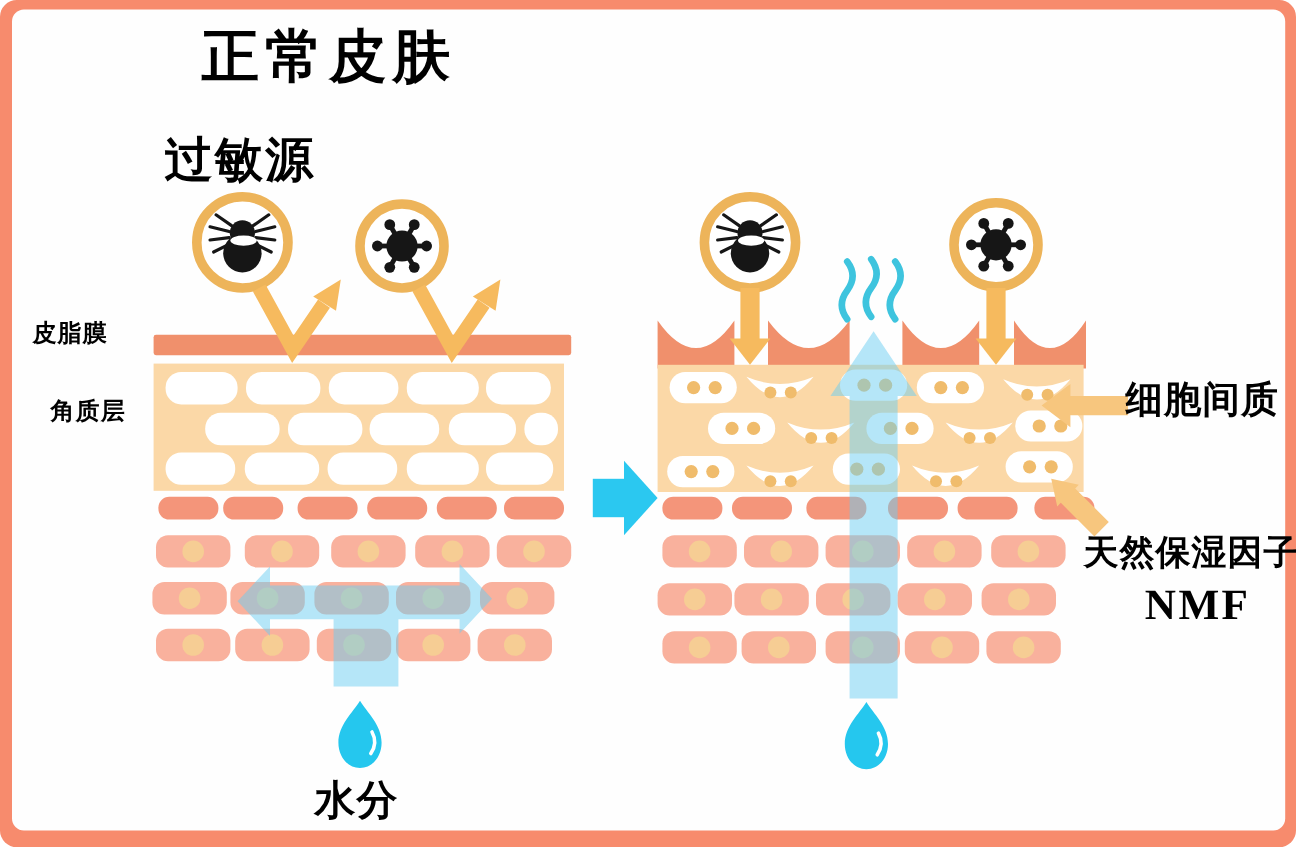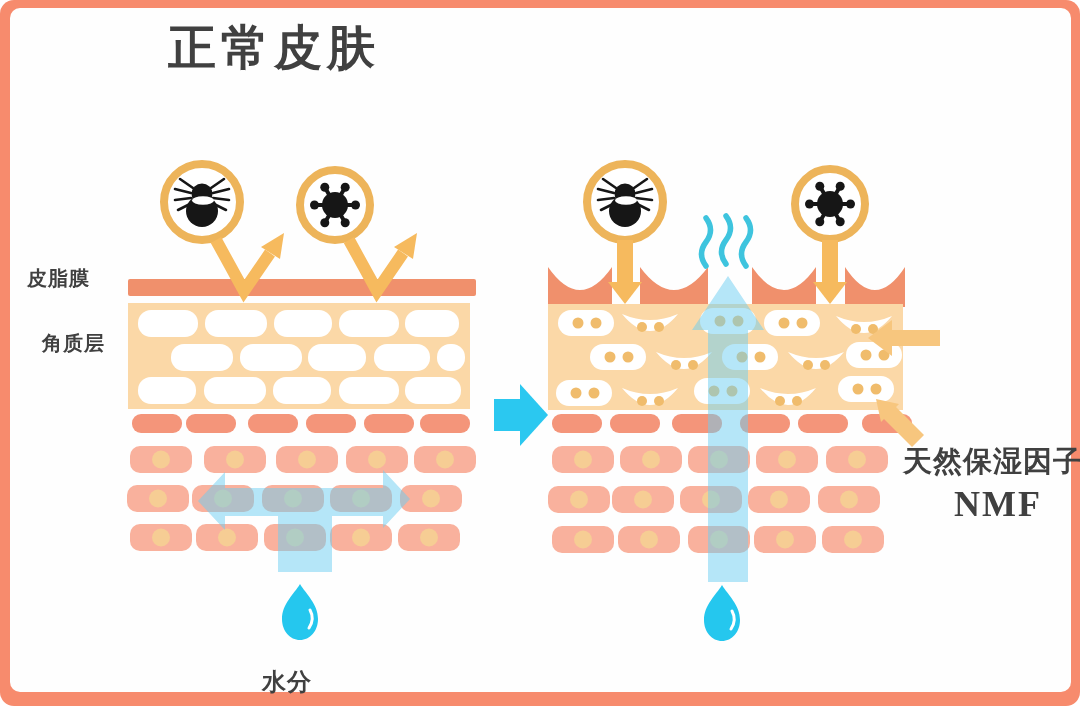--- a/index.html
+++ b/index.html
@@ -7,27 +7,27 @@
     position:relative;width:1080px;height:706px;
     background:#F78B6D;border-radius:14px;overflow:hidden;
     font-family:"Liberation Sans","DejaVu Sans",sans-serif;
   }
   .inner{
     position:absolute;left:10px;top:8px;right:9px;bottom:14px;
     background:#FEFEFE;border-radius:10px;
   }
   .art{position:absolute;left:0;top:0;width:1080px;height:706px;}
   .lbl{
-    position:absolute;color:#404040;font-weight:900;line-height:1;
+    position:absolute;color:#000000;font-weight:900;line-height:1;
     white-space:nowrap;letter-spacing:1px;
   }
   .lbl.title{font-size:48px;letter-spacing:5px;}
   .lbl.allergen{font-size:40px;letter-spacing:2px;}
   .lbl.layer{font-size:20px;}
-  .lbl.moisture{font-size:24px;margin-top:20px;}
+  .lbl.moisture{font-size:34px;}
   .lbl.matrix{font-size:31px;}
   .lbl.nmfcn{font-size:29px;}
   .lbl.nmfen{font-size:36px;font-family:"Liberation Serif","DejaVu Serif",serif;letter-spacing:2px;}
 </style>
 </head>
 <body>
 
 <div class="stage">
   <div class="inner"></div>
 
@@ -241,18 +241,20 @@
       <use href="#downArrow" transform="translate(625,238)"></use>
       <use href="#downArrow" transform="translate(830,238)"></use>
 
       <path d="M868,338 L892,320 L892,330 L940,330 L940,346 L892,346 L892,356 Z" fill="#F7C67E"></path>
 
       <polygon points="876,399 899,404 896,407 924,435 912,447 884,419 881,422" fill="#F7C67E"></polygon>
     </g>
   </svg>
 
   <div class="lbl title" style="left:168px;top:24px;">正常皮肤</div>
+  <div class="lbl allergen" style="left:137px;top:114px;">过敏源</div>
   <div class="lbl layer" style="left:27px;top:268px;">皮脂膜</div>
   <div class="lbl layer" style="left:42px;top:333px;">角质层</div>
   <div class="lbl moisture" style="left:262px;top:650px;">水分</div>
+  <div class="lbl matrix" style="left:938px;top:317px;">细胞间质</div>
   <div class="lbl nmfcn" style="left:903px;top:447px;">天然保湿因子</div>
   <div class="lbl nmfen" style="left:954px;top:486px;">NMF</div>
 </div>
 
 </body></html>

